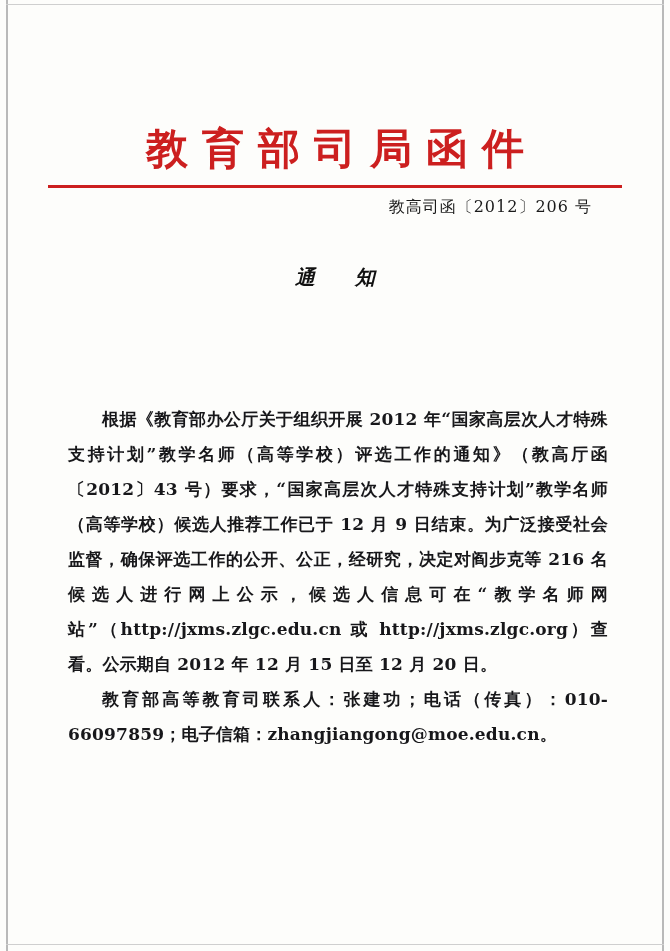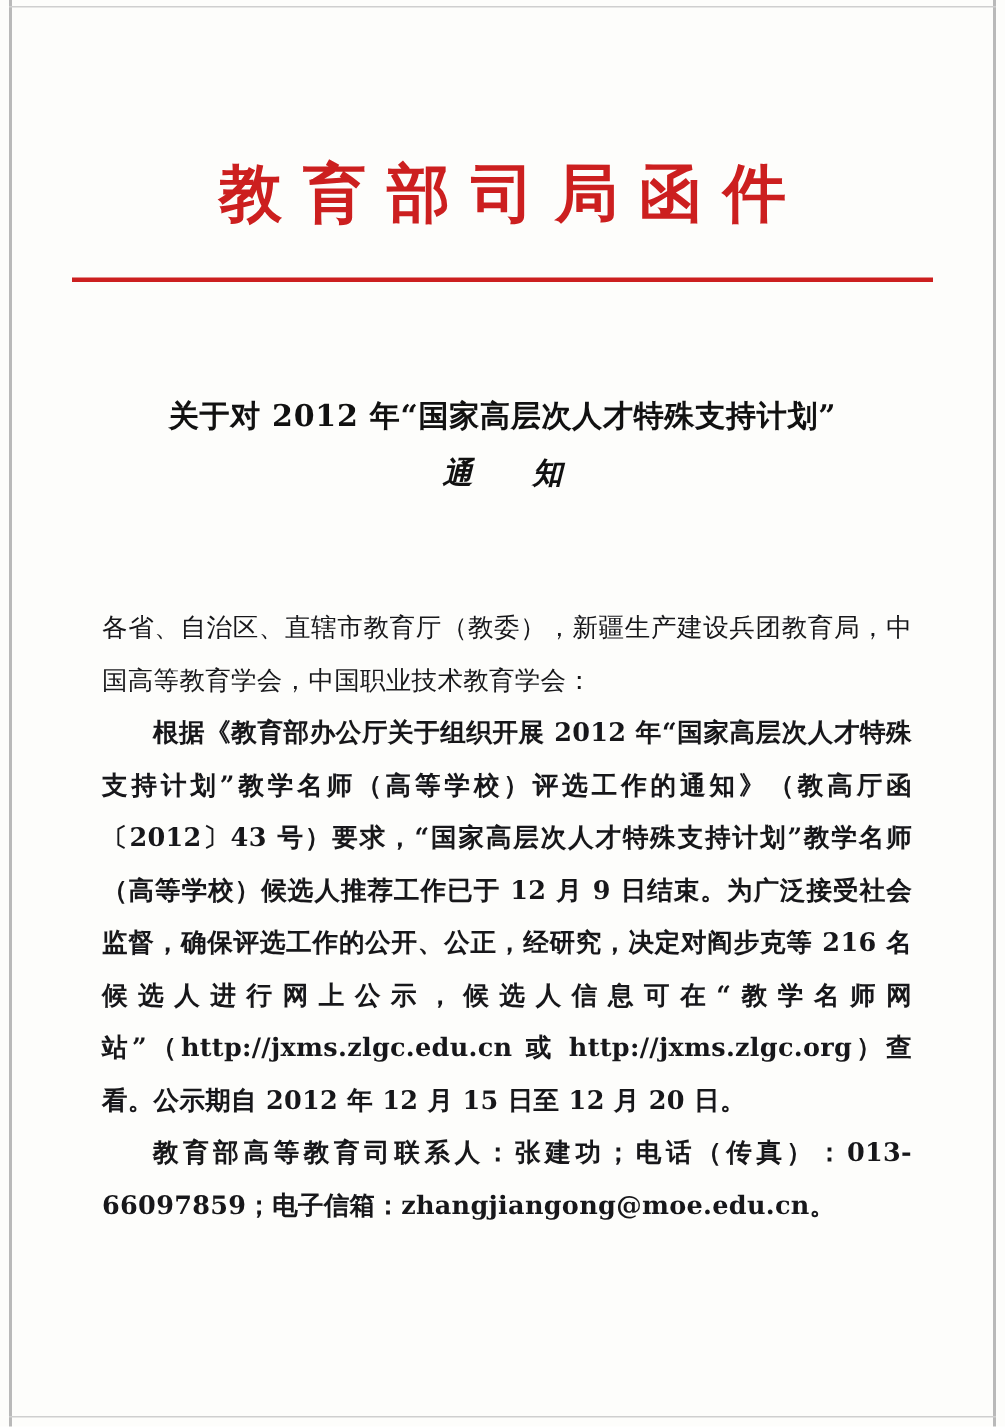--- a/index.html
+++ b/index.html
@@ -41,21 +41,21 @@
   }
   .frame-bottom {
     position: absolute;
     left: 6px; bottom: 6px; right: 6px; height: 1px;
     background: #cfcfcf;
   }
 
   .letterhead {
     position: absolute;
     left: 0; right: 0;
-    top: 104px;
+    top: 124px;
     text-align: center;
   }
   .letterhead-title {
     font-family: "DejaVu Serif", "Liberation Serif", serif;
     font-weight: bold;
     font-size: 42px;
     letter-spacing: 14px;
     color: #cc1f1f;
     text-indent: 14px;
     line-height: 1.2;
@@ -127,25 +127,24 @@
   <div class="frame-right"></div>
   <div class="frame-top"></div>
   <div class="frame-bottom"></div>
 
   <div class="letterhead">
     <div class="letterhead-title">教育部司局函件</div>
   </div>
 
   <div class="red-rule"></div>
 
+  <div class="doc-number">教高司函〔2012〕206 号</div>
 
   <div class="doc-title">
-    <div>关于对 2012 年“国家高层次人才特殊支持计划”</div>
     <div class="line3">通　知</div>
   </div>
 
   <div class="body-text">
-    <p>各省、自治区、直辖市教育厅（教委），新疆生产建设兵团教育局，中国高等教育学会，中国职业技术教育学会：</p>
     <p class="indent">根据《教育部办公厅关于组织开展 2012 年“国家高层次人才特殊支持计划”教学名师（高等学校）评选工作的通知》（教高厅函〔2012〕43 号）要求，“国家高层次人才特殊支持计划”教学名师（高等学校）候选人推荐工作已于 12 月 9 日结束。为广泛接受社会监督，确保评选工作的公开、公正，经研究，决定对阎步克等 216 名候选人进行网上公示，候选人信息可在“教学名师网站”（http://jxms.zlgc.edu.cn 或 http://jxms.zlgc.org）查看。公示期自 2012 年 12 月 15 日至 12 月 20 日。</p>
-    <p class="indent">教育部高等教育司联系人：张建功；电话（传真）：013-66097859；电子信箱：zhangjiangong@moe.edu.cn。</p>
+    <p class="indent">教育部高等教育司联系人：张建功；电话（传真）：010-66097859；电子信箱：zhangjiangong@moe.edu.cn。</p>
   </div>
 
 </div>
 
 </body></html>

